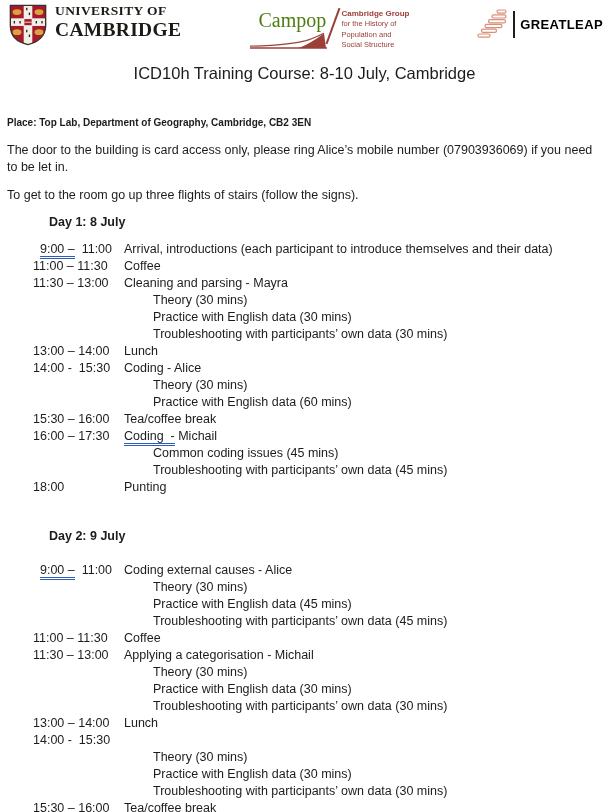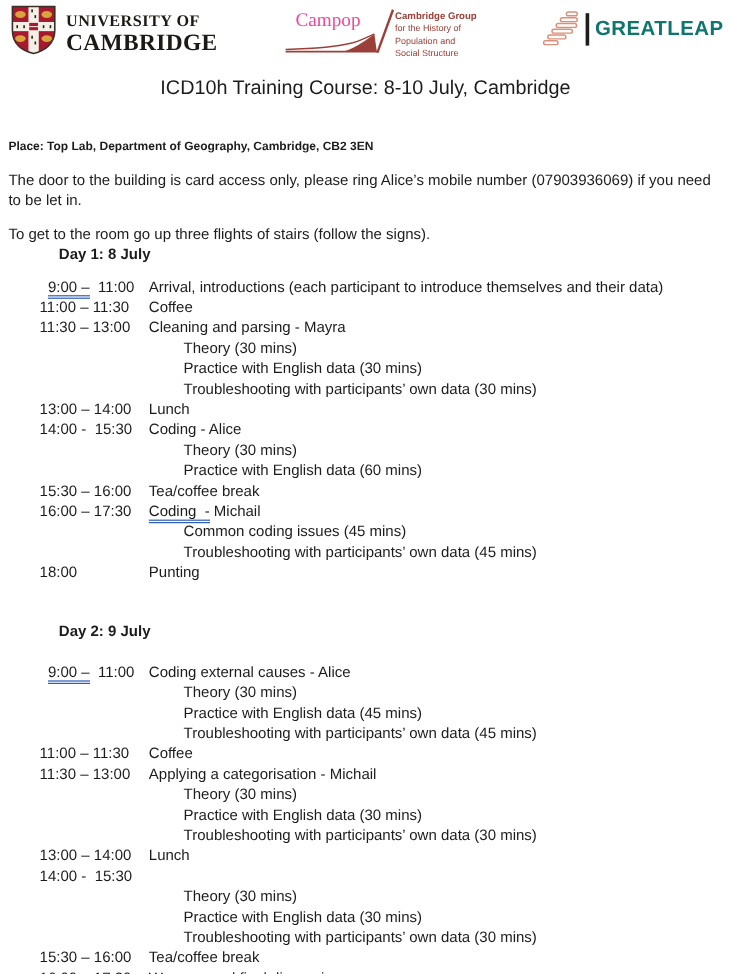--- a/index.html
+++ b/index.html
@@ -4,39 +4,39 @@
 <style>
   html,body{margin:0;padding:0}
   body{
     width:609px;height:812px;overflow:hidden;background:#ffffff;
     font-family:"Liberation Sans",sans-serif;color:#1c1c1c;
     -webkit-font-smoothing:antialiased;
   }
   
   .logos{display:flex;justify-content:space-between;align-items:flex-start;
          padding:4px 6px 0 8px;height:44px}
-  .cam{display:flex;align-items:flex-end;gap:7px}
+  .cam{display:flex;align-items:flex-start;gap:7px}
   .cam-word{font-family:"Liberation Serif",serif;color:#1d1a15;line-height:1;font-weight:bold}
   .cam-l1{font-size:13.5px;letter-spacing:.4px}
   .cam-l2{font-size:19.5px;letter-spacing:.3px;margin-top:2px}
   .campop{display:flex;align-items:flex-start;margin-top:2px}
   .campop-left{display:flex;flex-direction:column;align-items:flex-start;width:88px}
-  .campop-name{font-family:"Liberation Serif",serif;color:#ec4899;font-size:16px;margin:3px 0 0 10px}
+  .campop-name{font-family:"Liberation Serif",serif;color:#4d7c0f;font-size:20px;margin:3px 0 0 10px}
   .campop-slash{width:2px;height:38px;background:#9b4038;transform:rotate(20deg);margin:1px 7px 0 -4px}
   .campop-text{color:#9b4038;font-size:7.5px;line-height:1.4;margin-top:2px}
   .campop-text .b{font-weight:bold;font-size:8px}
   .gl{display:flex;align-items:center;gap:5px;margin-top:5px}
   .gl-div{width:2.5px;height:27px;background:#1d1d1d}
-  .gl-name{font-weight:bold;font-size:17px;letter-spacing:.4px;color:#0f766e}
+  .gl-name{font-weight:bold;font-size:13px;letter-spacing:.4px;color:#000000}
   
   .title{text-align:center;font-size:16.5px;font-weight:normal;margin:14px 0 0;line-height:22px}
   .place{font-weight:bold;font-size:10px;line-height:17px;margin:30px 7px 0 7px}
   .note{font-size:12.5px;line-height:17px;margin:11px 7px 0 7px}
   .day h2{font-size:12.5px;line-height:17px;font-weight:bold;margin:0 0 0 49px}
-  .day1 h2{}
+  .day1 h2{margin-top:10px}
   .day2 h2{margin-top:32px}
   .day1 .rows{margin-top:10px}
   .day2 .rows{margin-top:17px}
   .row{display:flex;padding-left:33px;font-size:12.5px;line-height:17px}
   .time{flex:0 0 91px;white-space:pre}
   .desc{white-space:pre-wrap}
   .row.sub .desc{padding-left:29px}
   .u{border-bottom:3px double #2e5cb8}
   .u:empty{border-bottom:none}
 </style>

